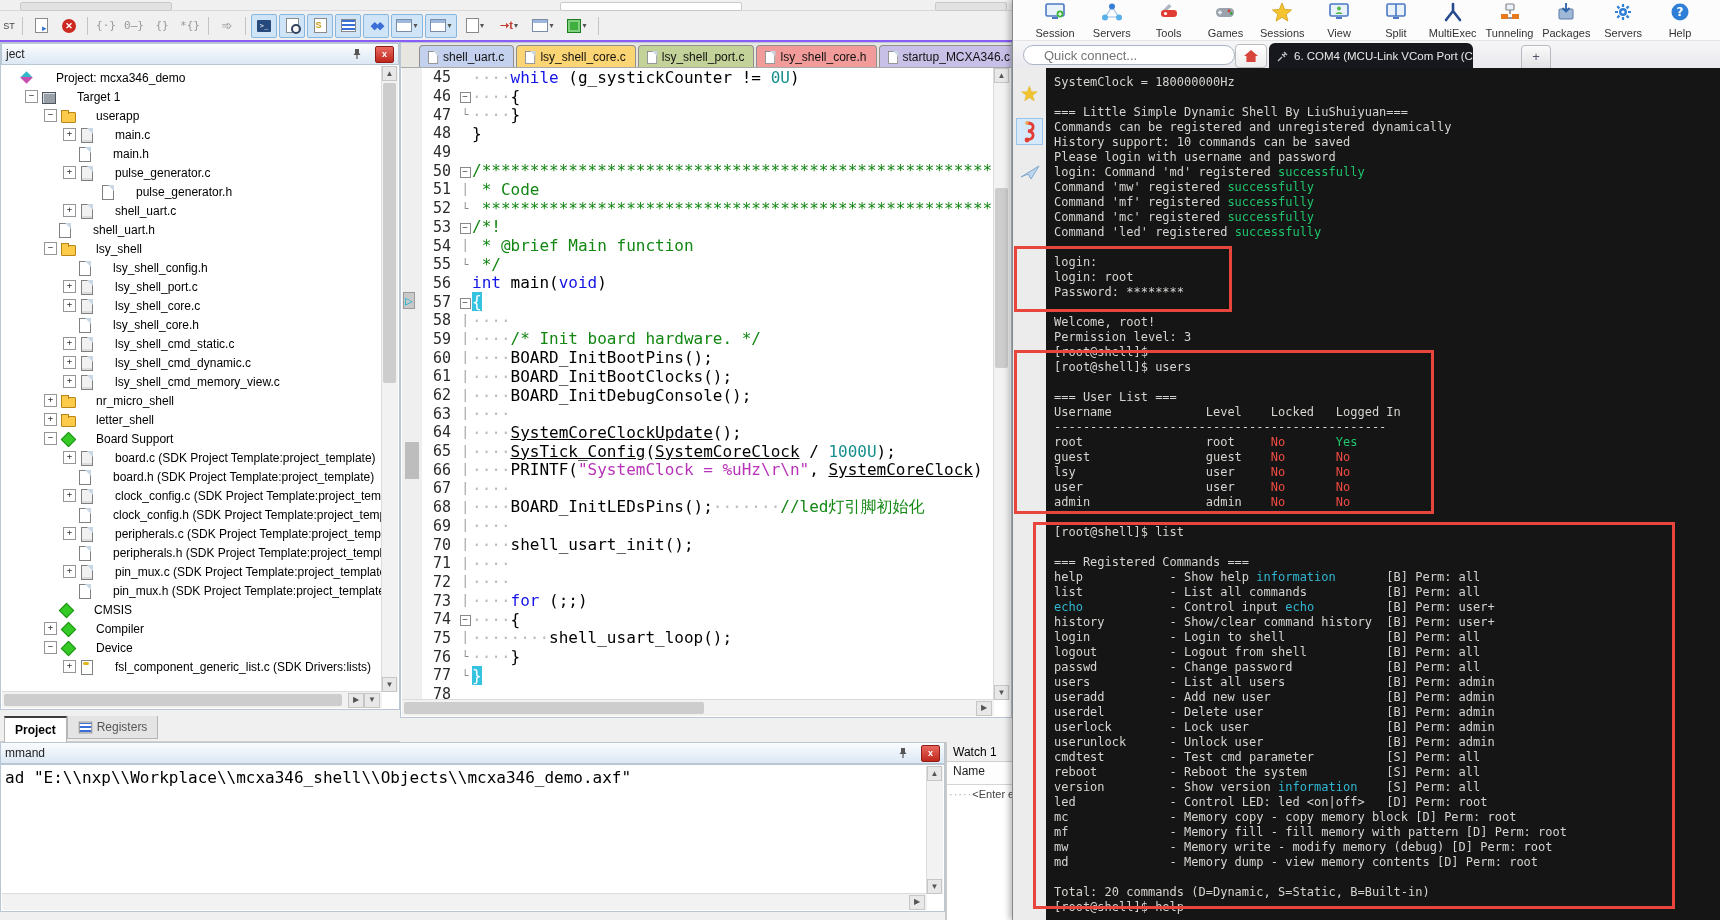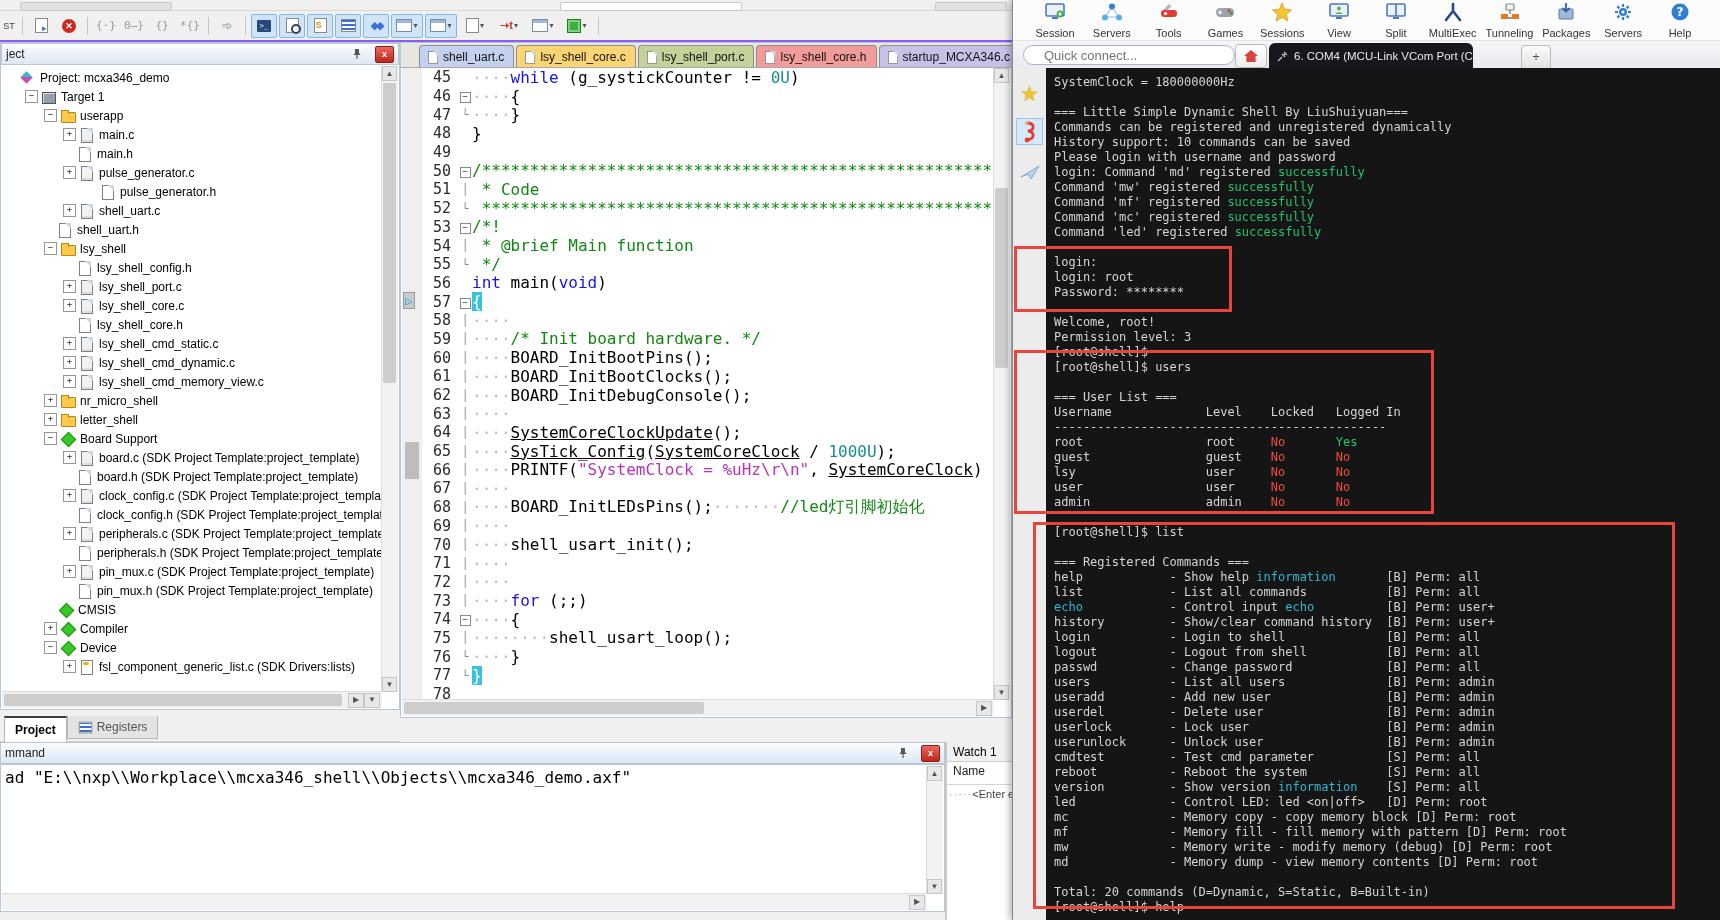--- a/index.html
+++ b/index.html
@@ -30,21 +30,21 @@
   .ptitle{height:22px;background:linear-gradient(#fafcfe,#dce8f4);border:1px solid #b9c6d4;display:flex;align-items:center;font-size:12px;color:#222;padding:0 4px;box-sizing:border-box;position:relative;}
   .ptitle .sp{flex:1;}
   .pinbtn{width:16px;height:15px;display:flex;align-items:center;justify-content:center;margin-right:10px;}
   .closebtn{width:17px;height:15px;background:linear-gradient(#e9695f,#c0271c);border:1px solid #8f1d15;border-radius:2px;color:#fff;font-size:9px;line-height:14px;text-align:center;font-weight:bold;}
   
   #k-proj{position:absolute;left:0;top:42px;width:400px;height:668px;background:#fff;border:1px solid #b9c6d4;box-sizing:border-box;}
   #tree{position:absolute;left:1px;top:23px;right:17px;bottom:17px;overflow:hidden;padding-top:2px;}
   .trow{height:19px;display:flex;align-items:center;font-size:12px;color:#000;white-space:nowrap;}
   .exp{width:11px;height:11px;border:1px solid #969696;background:#fff;font-size:9px;line-height:9px;text-align:center;color:#333;margin-right:4px;flex:none;font-family:"DejaVu Sans Mono",monospace;}
   .expsp{width:15px;flex:none;}
-  .tlabel{margin-left:4px;}
+  .tlabel{margin-left:20px;}
   .ic{width:15px;height:14px;position:relative;flex:none;}
   .ic-folder{margin-top:1px;}
   .ic-folder i{position:absolute;left:0;top:3px;width:13px;height:9px;background:#fdca4a;border:1px solid #b98616;border-radius:1px;}
   .ic-folder i:before{content:"";position:absolute;left:-1px;top:-3px;width:6px;height:3px;background:#fdca4a;border:1px solid #b98616;border-bottom:none;}
   .ic-doc i{position:absolute;left:1px;top:0;width:10px;height:13px;background:#fff;border:1px solid #808080;}
   .ic-docp i{position:absolute;left:1px;top:0;width:10px;height:13px;background:#f1f1f1;border:1px solid #808080;box-shadow:inset 0 -2px 0 #dcdcdc;}
   .ic-doc i:after,.ic-docp i:after{content:"";position:absolute;right:-1px;top:-1px;border:3px solid #c9d6e4;border-left-color:transparent;border-bottom-color:transparent;}
   .ic-diamond i{position:absolute;left:2px;top:2px;width:9px;height:9px;background:#35c926;border:1px solid #1d8f13;transform:rotate(45deg);}
   .ic-target i{position:absolute;left:0;top:2px;width:12px;height:10px;background:#9aa0a8;border:1px solid #4e555e;box-shadow:inset 1px 1px 0 #d7dce2;}
   .ic-project i{position:absolute;left:0;top:1px;width:11px;height:11px;background:linear-gradient(135deg,#35b8c9 50%,#c94fb0 50%);transform:rotate(45deg) scale(.8);}

